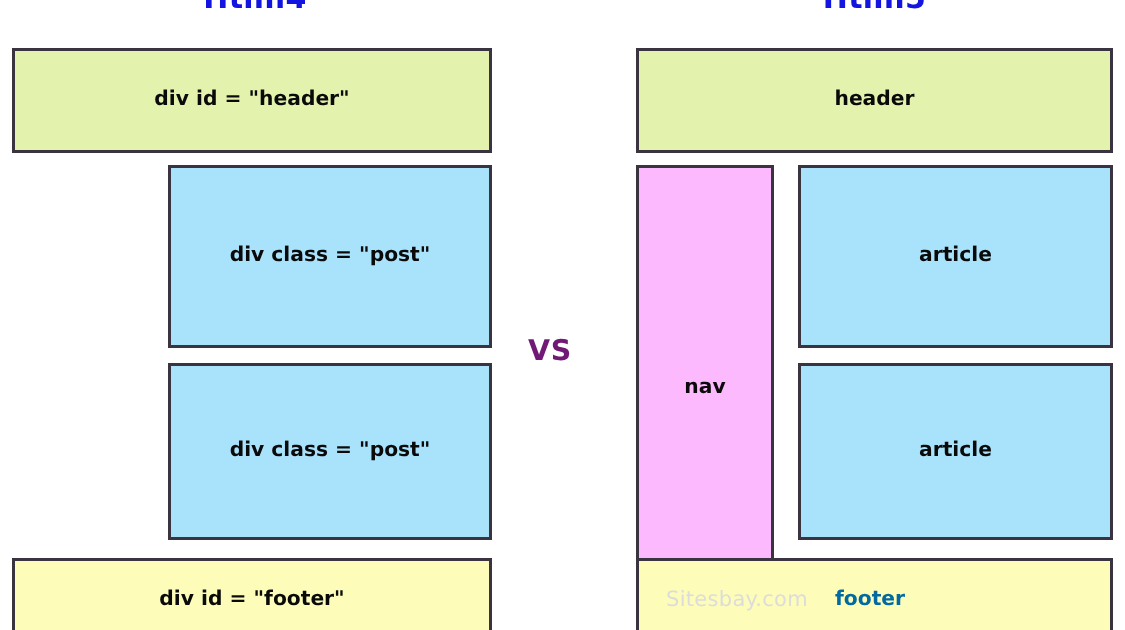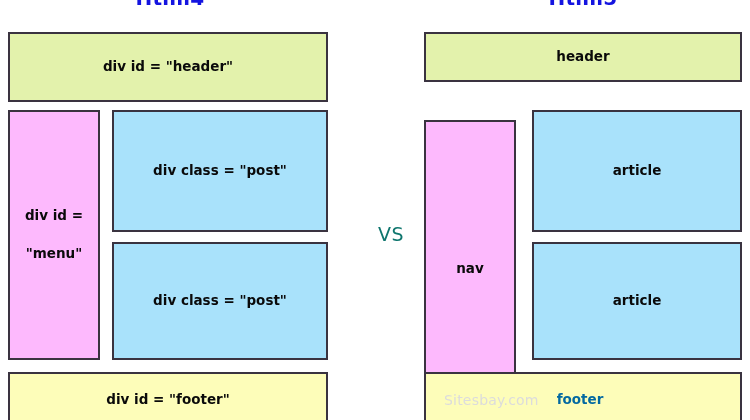--- a/index.html
+++ b/index.html
@@ -58,39 +58,39 @@
   .c-yellow { background: #fdfdb9; }
 
   
   .l-header { left: 8px;   top: 32px;  width: 320px; height: 70px;  }
   .l-menu   { left: 8px;   top: 110px; width: 92px;  height: 250px; flex-direction: column; }
   .l-post1  { left: 112px; top: 110px; width: 216px; height: 122px; }
   .l-post2  { left: 112px; top: 242px; width: 216px; height: 118px; }
   .l-footer { left: 8px;   top: 372px; width: 320px; height: 56px;  }
 
   
-  .r-header { left: 424px; top: 32px;  width: 318px; height: 50px;  }
-  .r-nav    { left: 424px; top: 120px; width: 92px;  height: 297px; }
+  .r-header { left: 424px; top: 32px;  width: 318px; height: 70px;  }
+  .r-nav    { left: 424px; top: 110px; width: 92px;  height: 297px; }
   .r-art1   { left: 532px; top: 110px; width: 210px; height: 122px; }
   .r-art2   { left: 532px; top: 242px; width: 210px; height: 118px; }
   .r-footer { left: 424px; top: 372px; width: 318px; height: 56px;  }
 
   .menu-line { display: block; }
   .menu-line + .menu-line { margin-top: 18px; }
 
   
   .vs-label {
     position: absolute;
     left: 352px;
     top: 223px;
     width: 52px;
-    text-align: right;
+    text-align: left;
     font-size: 19px;
-    font-weight: normal;
-    color: #0f766e;
+    font-weight: bold;
+    color: #701a75;
     letter-spacing: 0.5px;
   }
 
   
   .r-footer { justify-content: flex-start; }
   .wm-row {
     display: flex;
     width: 100%;
     padding-left: 14px;
     box-sizing: border-box;
@@ -112,24 +112,20 @@
 <body>
 
 <div class="stage">
 
   <div class="title title-html4">Html4</div>
 
   <div class="title title-html5">Html5</div>
 
   <div class="box c-green l-header">div id = "header"</div>
 
-  <div class="box c-pink l-menu">
-    <span class="menu-line">div id =</span>
-    <span class="menu-line">"menu"</span>
-  </div>
 
   <div class="box c-blue l-post1">div class = "post"</div>
 
   <div class="box c-blue l-post2">div class = "post"</div>
 
   <div class="box c-yellow l-footer">div id = "footer"</div>
 
   <div class="vs-label">VS</div>
 
   <div class="box c-green r-header">header</div>

